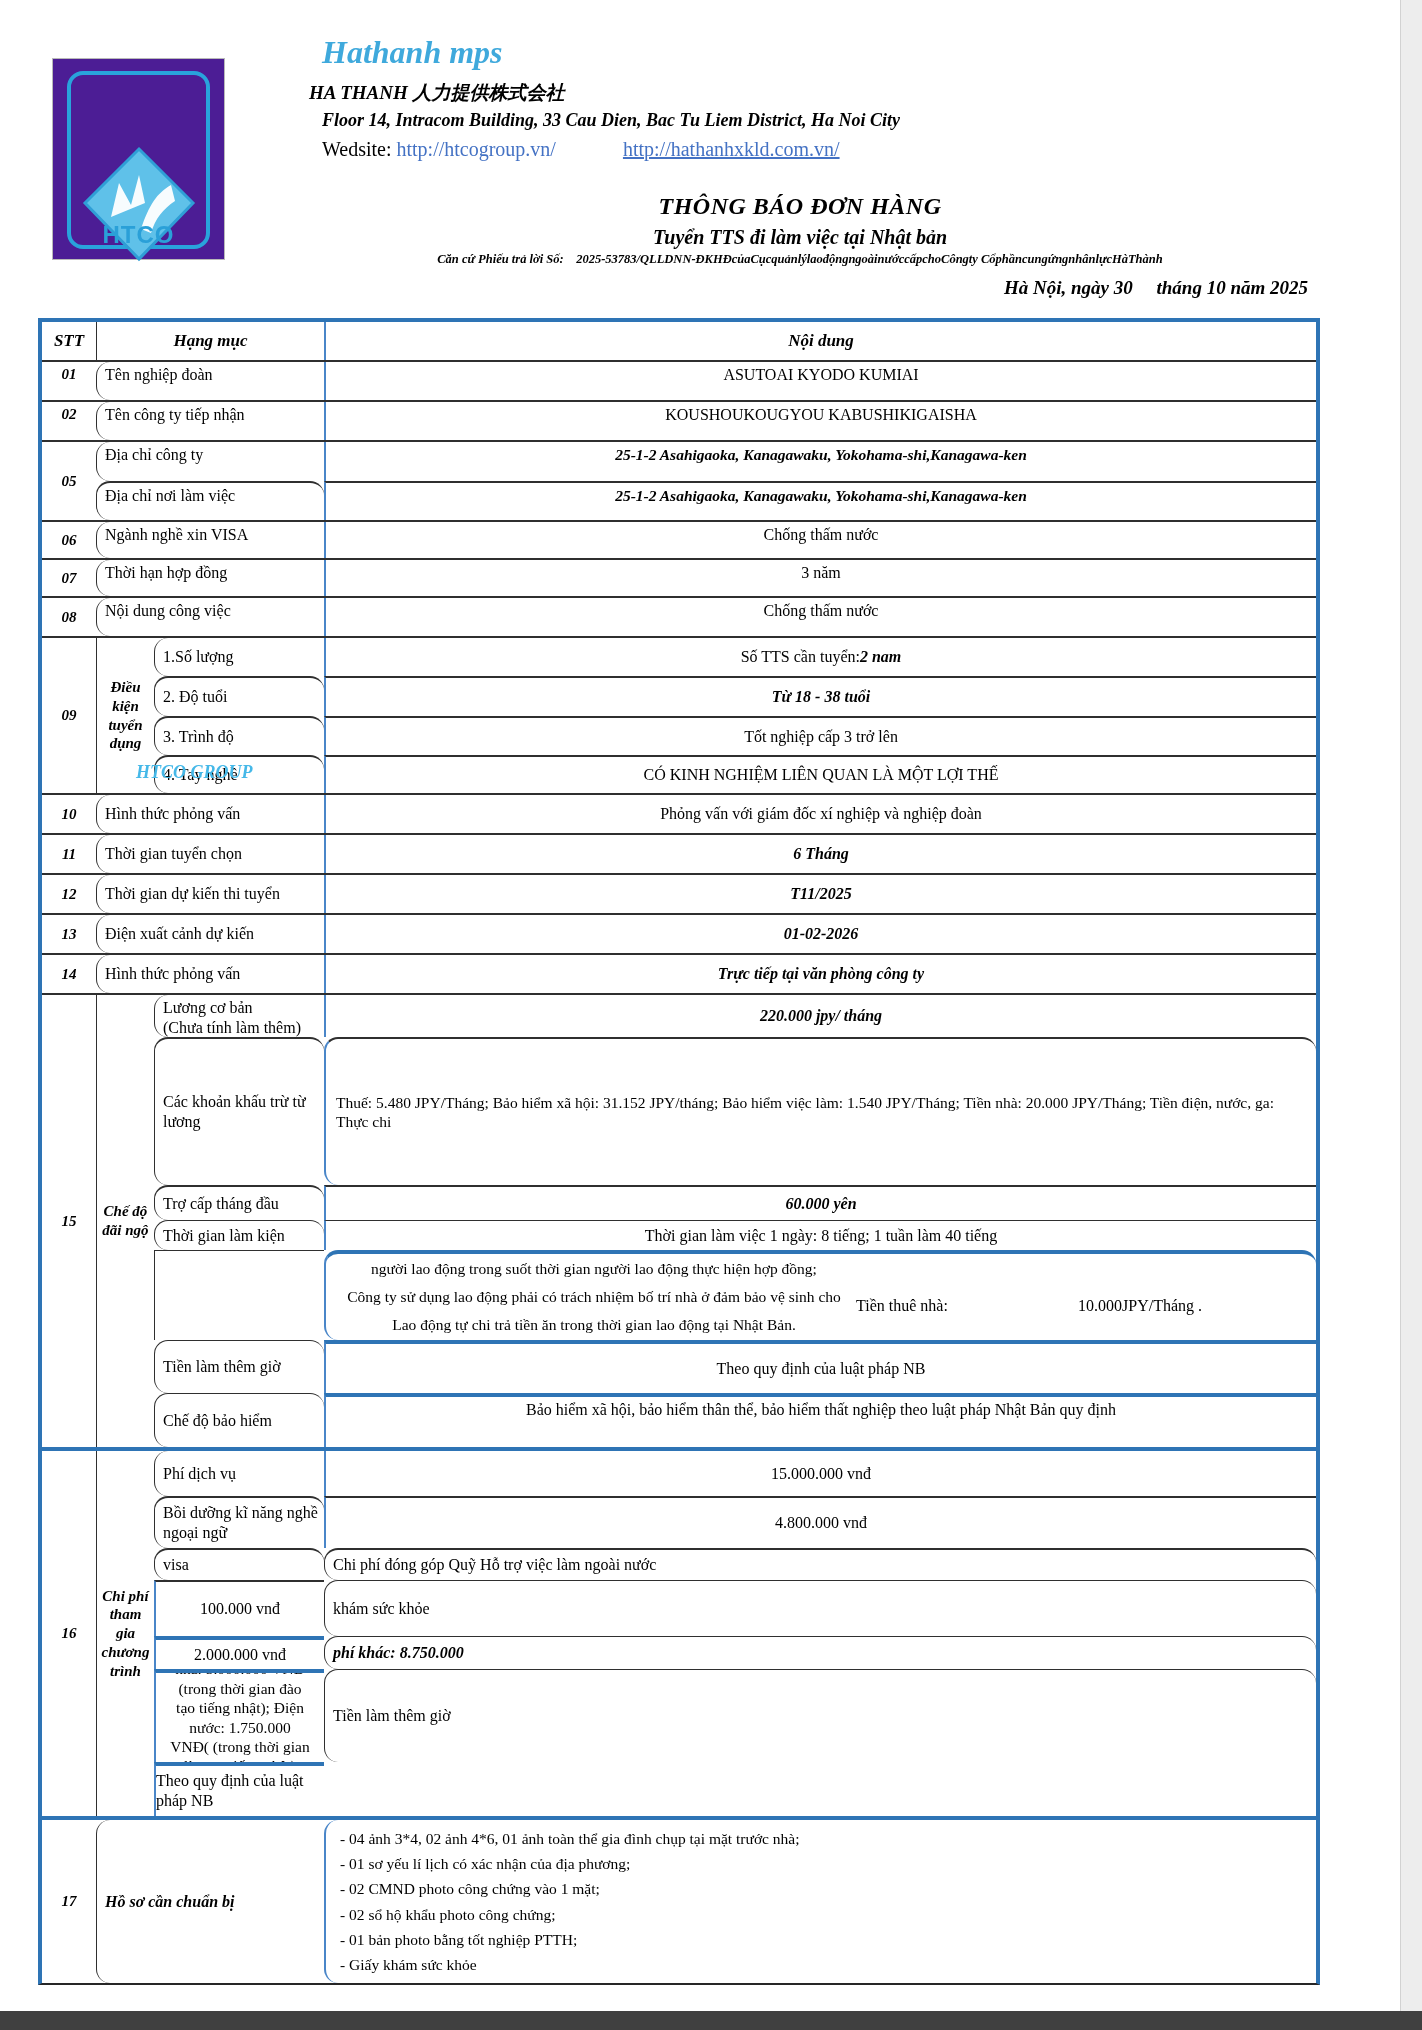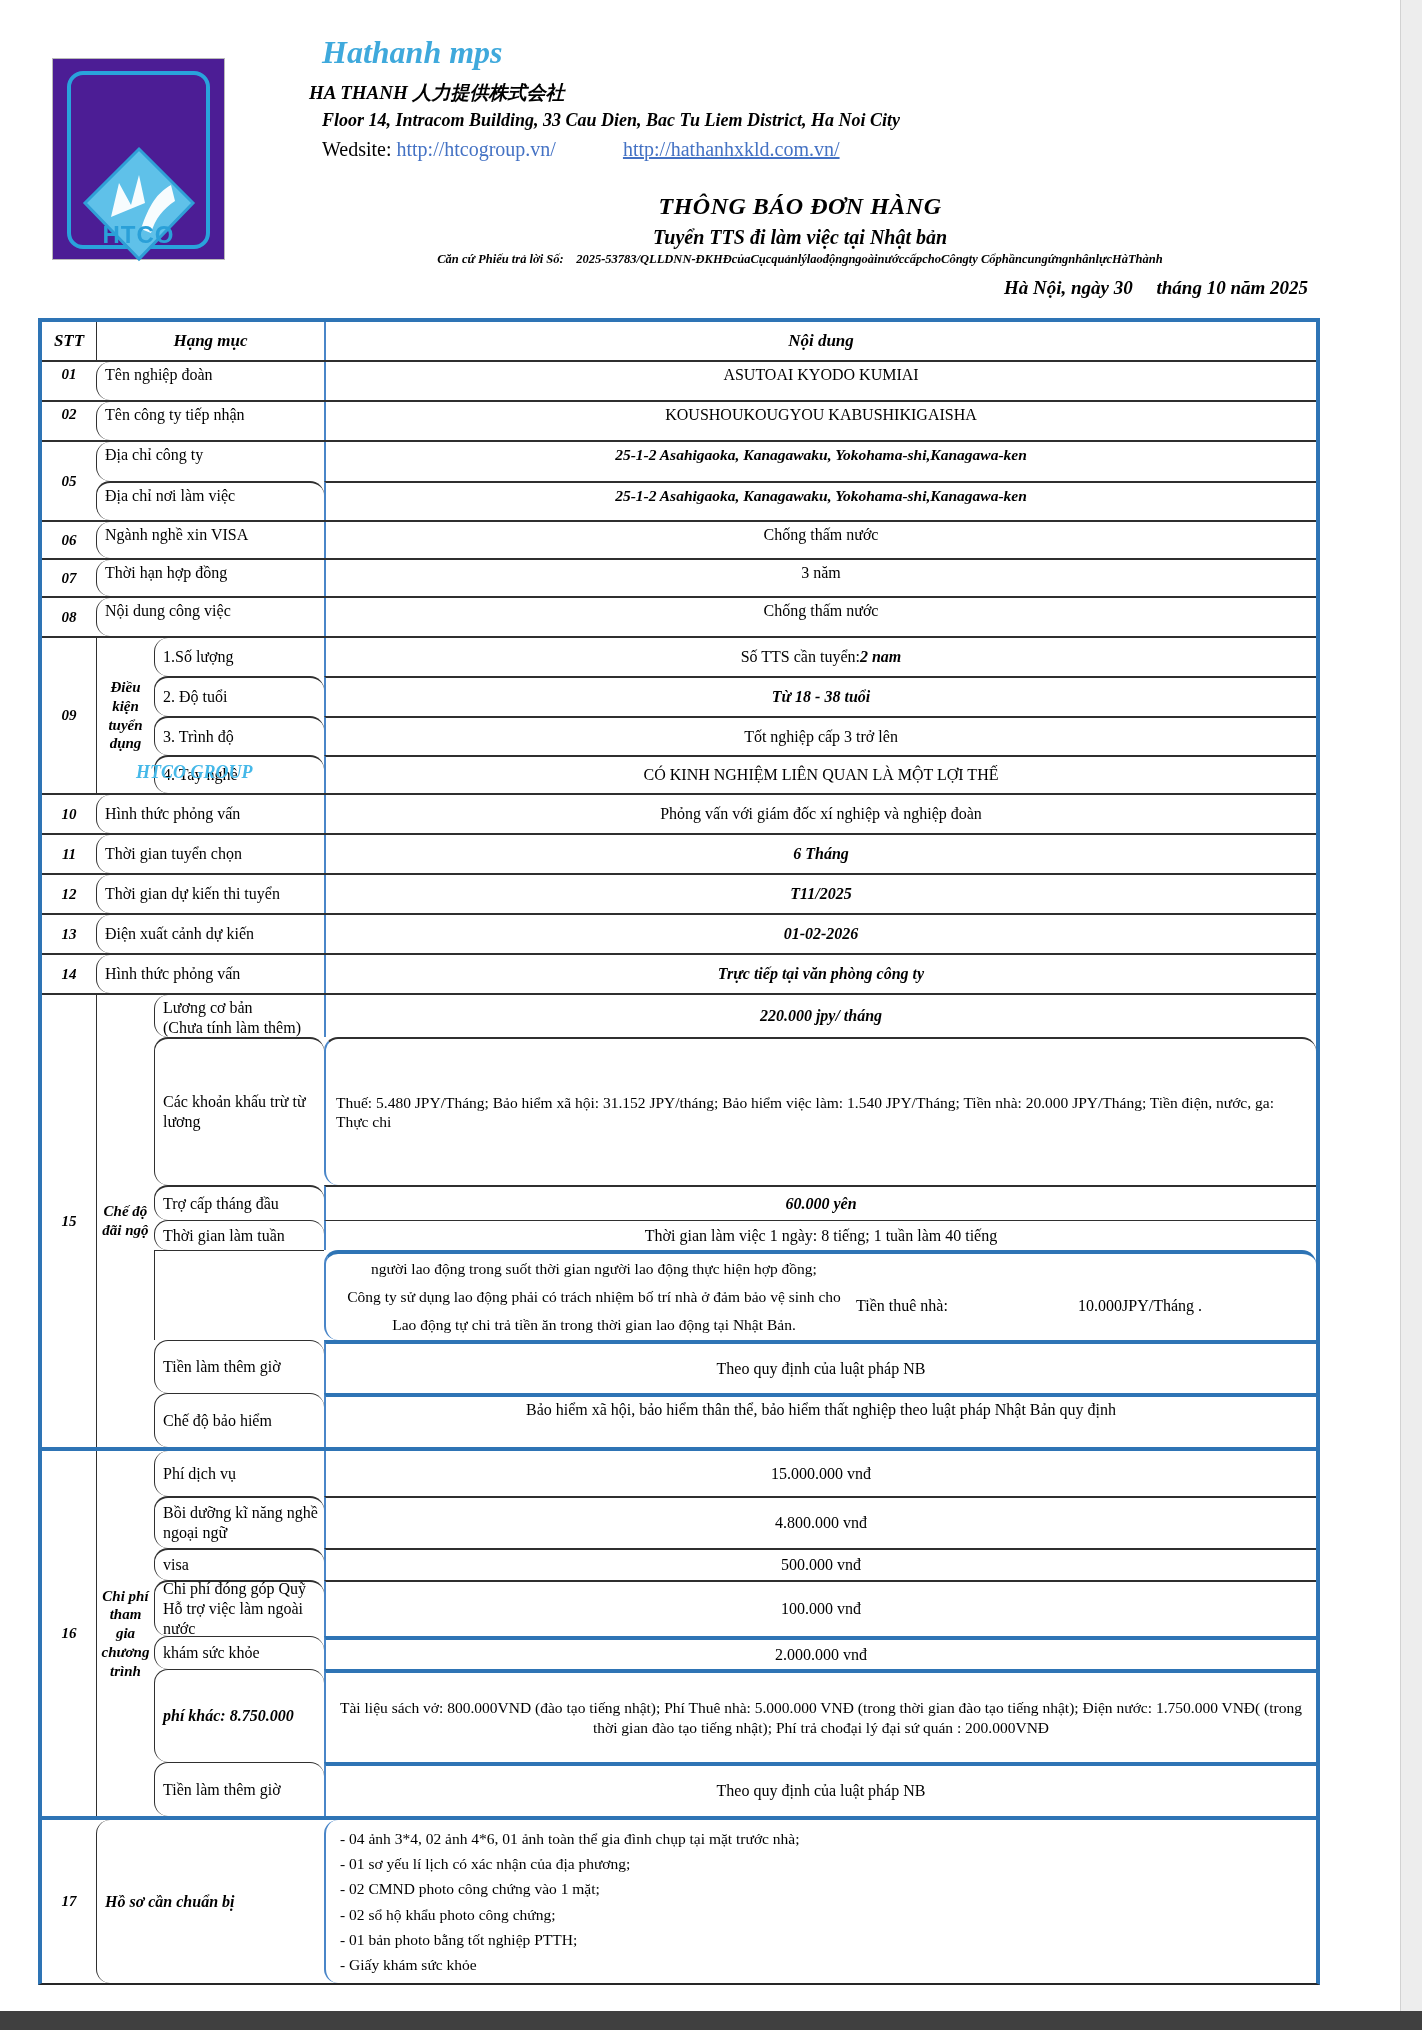--- a/index.html
+++ b/index.html
@@ -211,21 +211,21 @@
         <span>(Chưa tính làm thêm)</span></div>
       </div>
       <div class="cell vb bi">220.000 jpy/ tháng</div>
 
       <div class="cell vl left pad bt2" style="text-align:left;">Các khoản khấu trừ từ lương</div>
       <div class="cell vb bt2 left val-sm" style="padding:0 10px; text-align:left;">Thuế: 5.480 JPY/Tháng; Bảo hiểm xã hội: 31.152 JPY/tháng; Bảo hiểm việc làm: 1.540 JPY/Tháng; Tiền nhà: 20.000 JPY/Tháng; Tiền điện, nước, ga: Thực chi</div>
 
       <div class="cell vl left pad bt2">Trợ cấp tháng đầu</div>
       <div class="cell vb bi bt2">60.000 yên</div>
 
-      <div class="cell vl left pad bt1">Thời gian làm tuần</div>
+      <div class="cell vl left pad bt1">Thời gian làm kiện</div>
       <div class="cell vb bt1">Thời gian làm việc 1 ngày: 8 tiếng; 1 tuần làm 40 tiếng</div>
 
       <div class="cell vl bt1"></div>
       <div class="cell vb btb4 left" style="padding-left:12px;">
         <div class="note-lines">
           <div>người lao động trong suốt thời gian người lao động thực hiện hợp đồng;</div>
           <div>Công ty sử dụng lao động phải có trách nhiệm bố trí nhà ở đảm bảo vệ sinh cho</div>
           <div>Lao động tự chi trả tiền ăn trong thời gian lao động tại Nhật Bản.</div>
         </div>
         <span class="rent-label">Tiền thuê nhà:</span>
@@ -243,21 +243,20 @@
       <div class="cell stt" style="grid-row:1 / span 7;">16</div>
       <div class="cell vl bi ctr" style="grid-row:1 / span 7; font-size:15px; padding:0 2px;">Chi phí tham gia chương trình</div>
 
       <div class="cell vl left pad">Phí dịch vụ</div>
       <div class="cell vb">15.000.000 vnđ</div>
 
       <div class="cell vl left pad bt2 wrap">Bồi dưỡng kĩ năng nghề ngoại ngữ</div>
       <div class="cell vb bt2">4.800.000 vnđ</div>
 
       <div class="cell vl left pad bt2">visa</div>
-      <div class="cell vb bt2">500.000 vnđ</div>
 
       <div class="cell vl left pad bt2 wrap">Chi phí đóng góp Quỹ Hỗ trợ việc làm ngoài nước</div>
       <div class="cell vb bt2">100.000 vnđ</div>
 
       <div class="cell vl left pad bt1">khám sức khỏe</div>
       <div class="cell vb btb4">2.000.000 vnđ</div>
 
       <div class="cell vl left pad bt1 bi">phí khác: 8.750.000</div>
       <div class="cell vb btb4 ctr val-sm" style="padding:0 14px;">Tài liệu sách vở: 800.000VND (đào tạo tiếng nhật); Phí Thuê nhà: 5.000.000 VNĐ (trong thời gian đào tạo tiếng nhật); Điện nước: 1.750.000 VNĐ( (trong thời gian đào tạo tiếng nhật); Phí trả chođại lý đại sứ quán : 200.000VNĐ</div>
 

